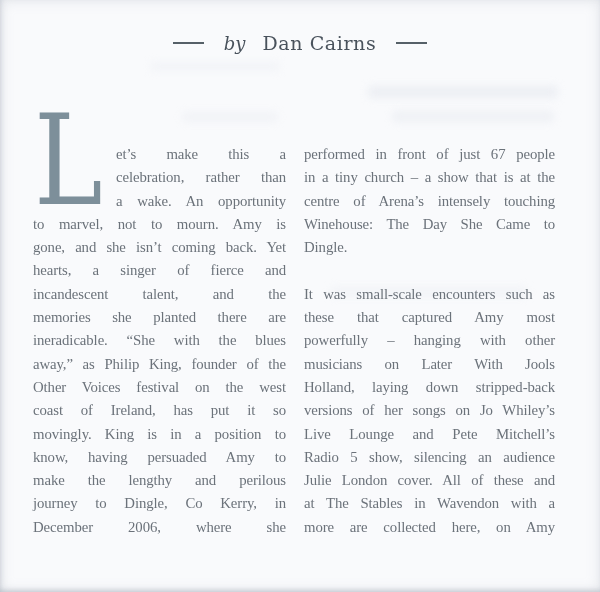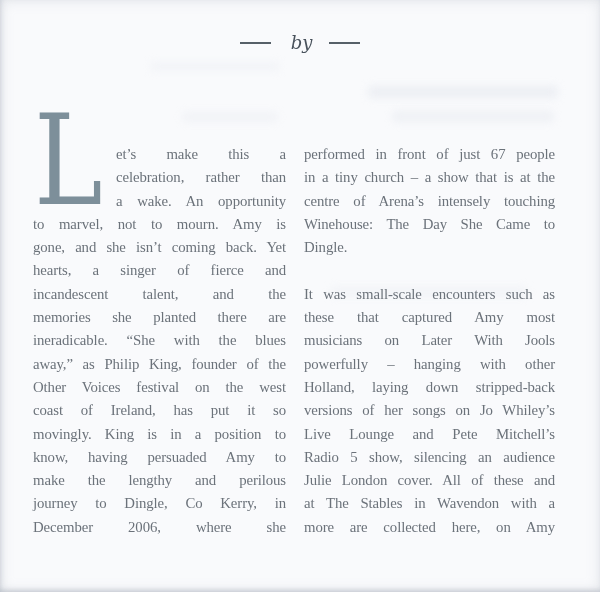--- a/index.html
+++ b/index.html
@@ -100,20 +100,21 @@
 
   <div class="ghost g1"></div>
   <div class="ghost g2"></div>
   <div class="ghost g3"></div>
   <div class="ghost g4"></div>
   <div class="ghost g5"></div>
 
   <header class="byline">
     <span class="rule"></span>
     <span class="by">by</span>
+    <span class="author">Dan Cairns</span>
     <span class="rule"></span>
   </header>
 
   <div class="dropcap">L</div>
 
   <section class="col col-left">
     <div class="line indent">et’s make this a</div>
     <div class="line indent">celebration, rather than</div>
     <div class="line indent">a wake. An opportunity</div>
     <div class="line">to marvel, not to mourn. Amy is</div>
@@ -134,22 +135,22 @@
 
   <section class="col col-right">
     <div class="line">performed in front of just 67 people</div>
     <div class="line">in a tiny church – a show that is at the</div>
     <div class="line">centre of Arena’s intensely touching</div>
     <div class="line">Winehouse: The Day She Came to</div>
     <div class="line end">Dingle.</div>
     <div class="line blank"></div>
     <div class="line">It was small-scale encounters such as</div>
     <div class="line">these that captured Amy most</div>
+    <div class="line">powerfully – hanging with other</div>
     <div class="line">musicians on Later With Jools</div>
-    <div class="line">powerfully – hanging with other</div>
     <div class="line">Holland, laying down stripped-back</div>
     <div class="line">versions of her songs on Jo Whiley’s</div>
     <div class="line">Live Lounge and Pete Mitchell’s</div>
     <div class="line">Radio 5 show, silencing an audience</div>
     <div class="line">Julie London cover. All of these and</div>
     <div class="line">at The Stables in Wavendon with a</div>
     <div class="line">more are collected here, on Amy</div>
   </section>
 
 </div>

